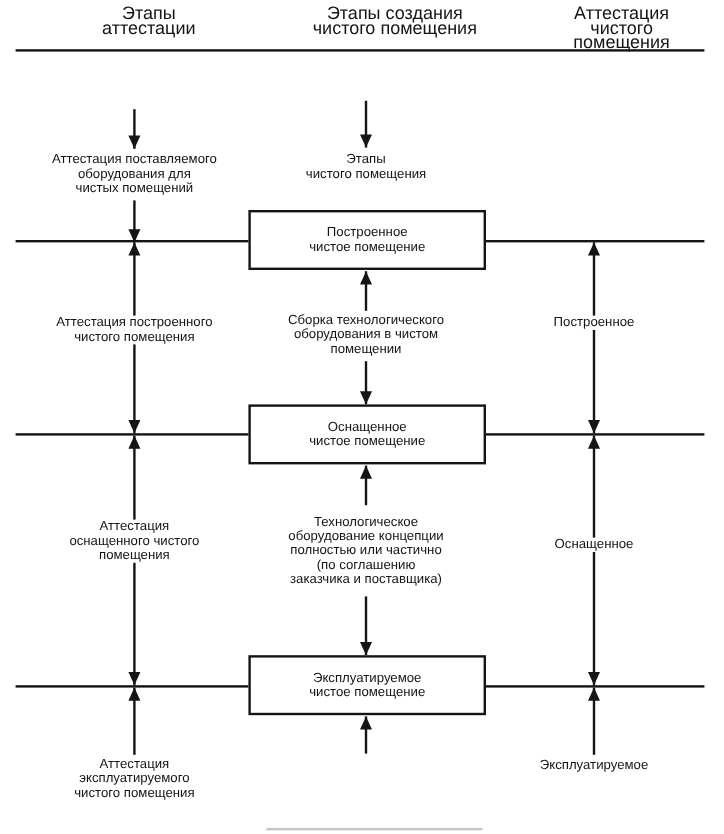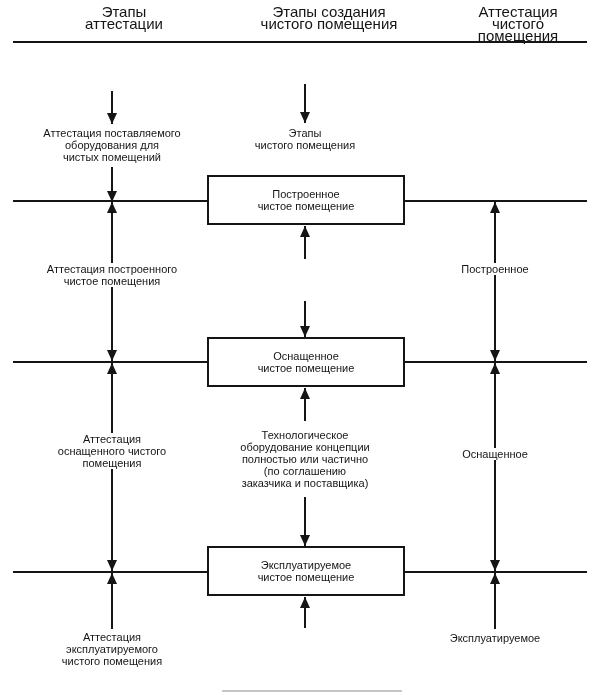--- a/index.html
+++ b/index.html
@@ -111,21 +111,21 @@
 
   <div class="varrow" style="left:111px; top:167px; height:35px;">
     <span class="ah ah-down"></span>
   </div>
 
   <div class="varrow" style="left:111px; top:202px; height:159px;">
     <span class="ah ah-up"></span>
     <span class="ah ah-down"></span>
   </div>
   <div class="txt" style="left:112px; top:263px;">Аттестация построенного
-чистое помещения</div>
+чистого помещения</div>
 
   <div class="varrow" style="left:111px; top:363px; height:208px;">
     <span class="ah ah-up"></span>
     <span class="ah ah-down"></span>
   </div>
   <div class="txt" style="left:112px; top:433px;">Аттестация
 оснащенного чистого
 помещения</div>
 
   <div class="varrow" style="left:111px; top:573px; height:56px;">
@@ -143,20 +143,23 @@
   <div class="txt" style="left:305px; top:127px;">Этапы
 чистого помещения</div>
 
   <div class="pbox" style="top:175px;">Построенное
 чистое помещение</div>
 
   <div class="varrow" style="left:304px; top:226px; height:33px;">
     <span class="ah ah-up"></span>
   </div>
 
+  <div class="txt" style="left:305px; top:261px;">Сборка технологического
+оборудования в чистом
+помещении</div>
 
   <div class="varrow" style="left:304px; top:301px; height:36px;">
     <span class="ah ah-down"></span>
   </div>
 
   <div class="pbox" style="top:337px;">Оснащенное
 чистое помещение</div>
 
   <div class="varrow" style="left:304px; top:388px; height:33px;">
     <span class="ah ah-up"></span>

